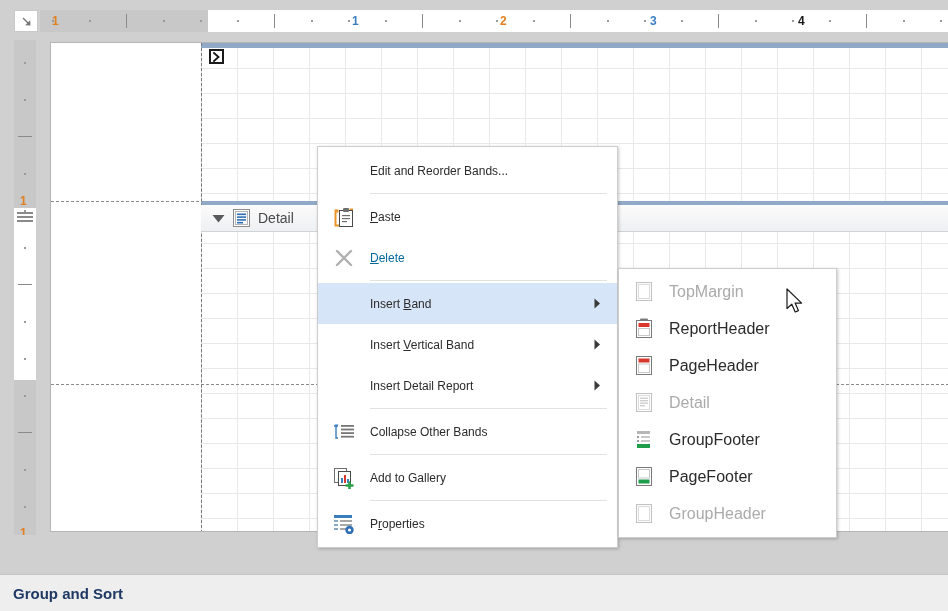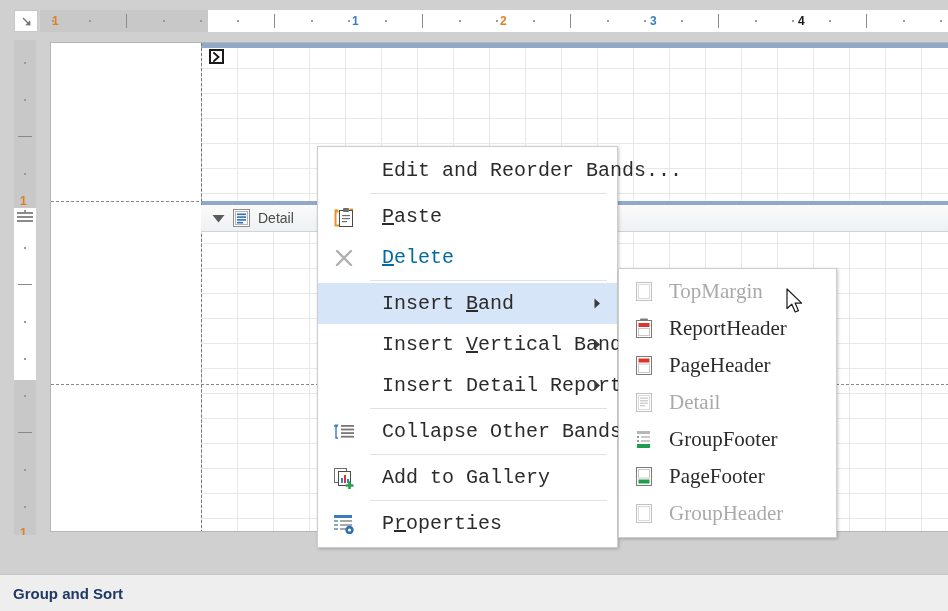--- a/index.html
+++ b/index.html
@@ -195,25 +195,24 @@
     height: 41px;
     display: flex; align-items: center;
     cursor: default;
   }
   .mi .mi-icon {
     width: 52px; height: 41px;
     display: flex; align-items: center; justify-content: center;
     flex: 0 0 52px;
   }
   .mi .mi-text {
-    font-size: 20px;
+    font-size: 12px;
     color: #2b2b2b;
-    font-family: Liberation Mono, monospace;
+    font-family: Liberation Sans, sans-serif;
     white-space: nowrap;
-    margin-left: 12px;
   }
   .mi.disabled .mi-text { color: #0369a1; }
   .mi.sel { background: #d6e5f7; }
   .mi .mi-arrow {
     position: absolute; right: 16px; top: 50%;
     transform: translateY(-50%);
   }
   .mi-sep {
     height: 1px; background: #e2e2e2;
     margin: 2px 10px 2px 52px;
@@ -235,22 +234,22 @@
     height: 37px;
     display: flex; align-items: center;
     cursor: default;
   }
   .smi .smi-icon {
     width: 50px; height: 37px;
     display: flex; align-items: center; justify-content: center;
     flex: 0 0 50px;
   }
   .smi .smi-text {
-    font-size: 21px; color: #2b2b2b;
-    font-family: Liberation Serif, serif;
+    font-size: 16px; color: #2b2b2b;
+    font-family: Liberation Sans, sans-serif;
     white-space: nowrap;
   }
   .smi.disabled .smi-text { color: #aaaaaa; }
 
   
   .cursor {
     position: absolute;
     left: 786px; top: 288px;
     z-index: 100;
     pointer-events: none;

